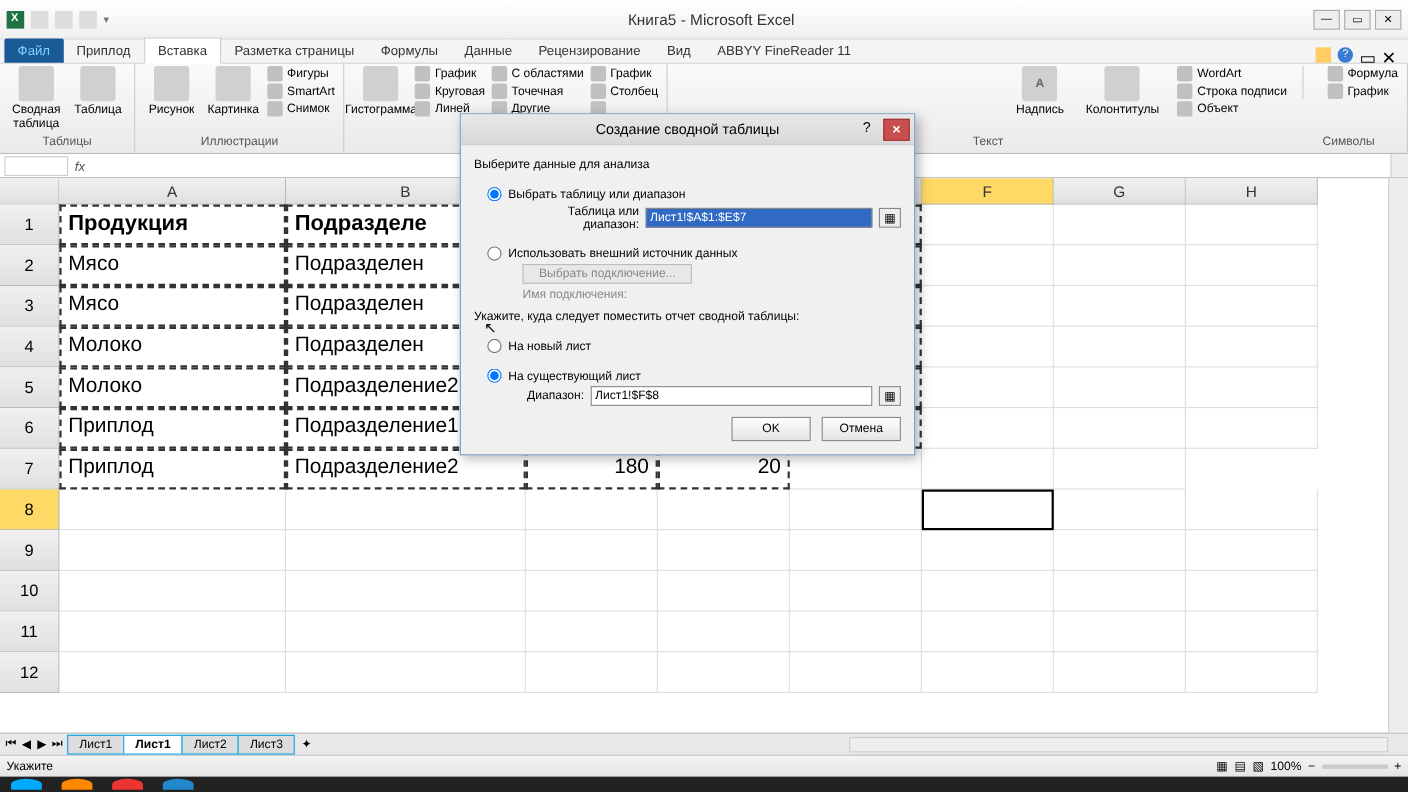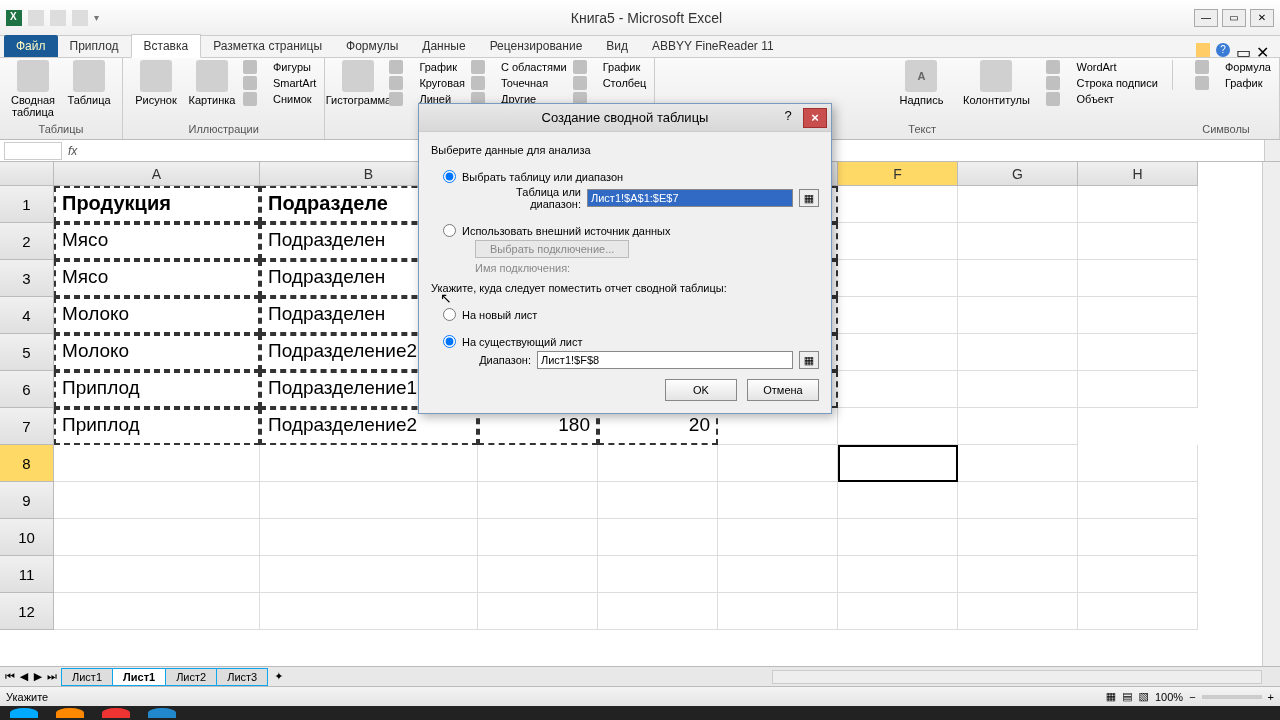--- a/index.html
+++ b/index.html
@@ -11,34 +11,34 @@
 .titlebar .qat-icon { width: 16px; height: 16px; display: inline-block; }
 .excel-logo { width: 16px; height: 16px; background: #1f7244; display: inline-block; position: relative; }
 .excel-logo::after { content: "X"; color: #fff; font-size: 10px; font-weight: bold; position: absolute; top: 1px; left: 4px; }
 .title-text { flex: 1; text-align: center; font-size: 14px; color: #333; }
 .win-controls { display: flex; gap: 4px; }
 .win-btn { width: 24px; height: 18px; display: flex; align-items: center; justify-content: center; border: 1px solid #aaa; background: #eee; font-size: 10px; }
 
 
 .ribbon-tabs { height: 22px; background: #f4f4f4; display: flex; align-items: flex-end; padding-left: 4px; border-bottom: 1px solid #ccc; }
 .ribbon-tab { padding: 4px 12px; font-size: 12px; color: #333; cursor: pointer; }
-.ribbon-tab.file { background: #1a5a96; color: #fef9c3; border-radius: 2px 2px 0 0; }
+.ribbon-tab.file { background: #1a5a96; color: #7dd3fc; border-radius: 2px 2px 0 0; }
 .ribbon-tab.active { background: #fff; border: 1px solid #ccc; border-bottom: 1px solid #fff; margin-bottom: -1px; }
 .ribbon-right { margin-left: auto; display: flex; gap: 6px; padding-right: 10px; align-items: center; }
 .ribbon-right span { width: 14px; height: 14px; display: inline-block; }
 
 
 .ribbon { height: 82px; background: linear-gradient(#fafafa, #eaeaea); border-bottom: 1px solid #bbb; display: flex; }
 .ribbon-group { border-right: 1px solid #ccc; padding: 2px 8px; display: flex; flex-direction: column; }
 .ribbon-group-content { flex: 1; display: flex; align-items: flex-start; gap: 6px; }
 .ribbon-group-label { font-size: 11px; text-align: center; color: #555; padding-bottom: 2px; }
 .ribbon-big-btn { display: flex; flex-direction: column; align-items: center; width: 50px; font-size: 11px; text-align: center; }
 .ribbon-big-icon { width: 32px; height: 32px; background: #d0d0d0; margin-bottom: 2px; border-radius: 3px; }
 .ribbon-small-col { display: flex; flex-direction: column; gap: 2px; }
-.ribbon-small-btn { display: flex; align-items: center; font-size: 11px; gap: 16px; }
+.ribbon-small-btn { display: flex; align-items: center; font-size: 11px; gap: 4px; }
 .ribbon-small-icon { width: 14px; height: 14px; background: #c0c0c0; display: inline-block; border-radius: 2px; }
 
 
 .formula-bar { height: 22px; border-bottom: 1px solid #bbb; display: flex; align-items: center; background: #fff; }
 .name-box { width: 58px; height: 18px; border: 1px solid #ccc; margin-left: 4px; font-size: 11px; padding: 0 4px; }
 .fx-label { font-style: italic; font-size: 12px; margin: 0 6px; color: #555; }
 .formula-input { flex: 1; height: 18px; border: none; font-size: 11px; }
 .formula-scroll { width: 16px; border-left: 1px solid #ccc; height: 100%; background: #eee; }
 
 

